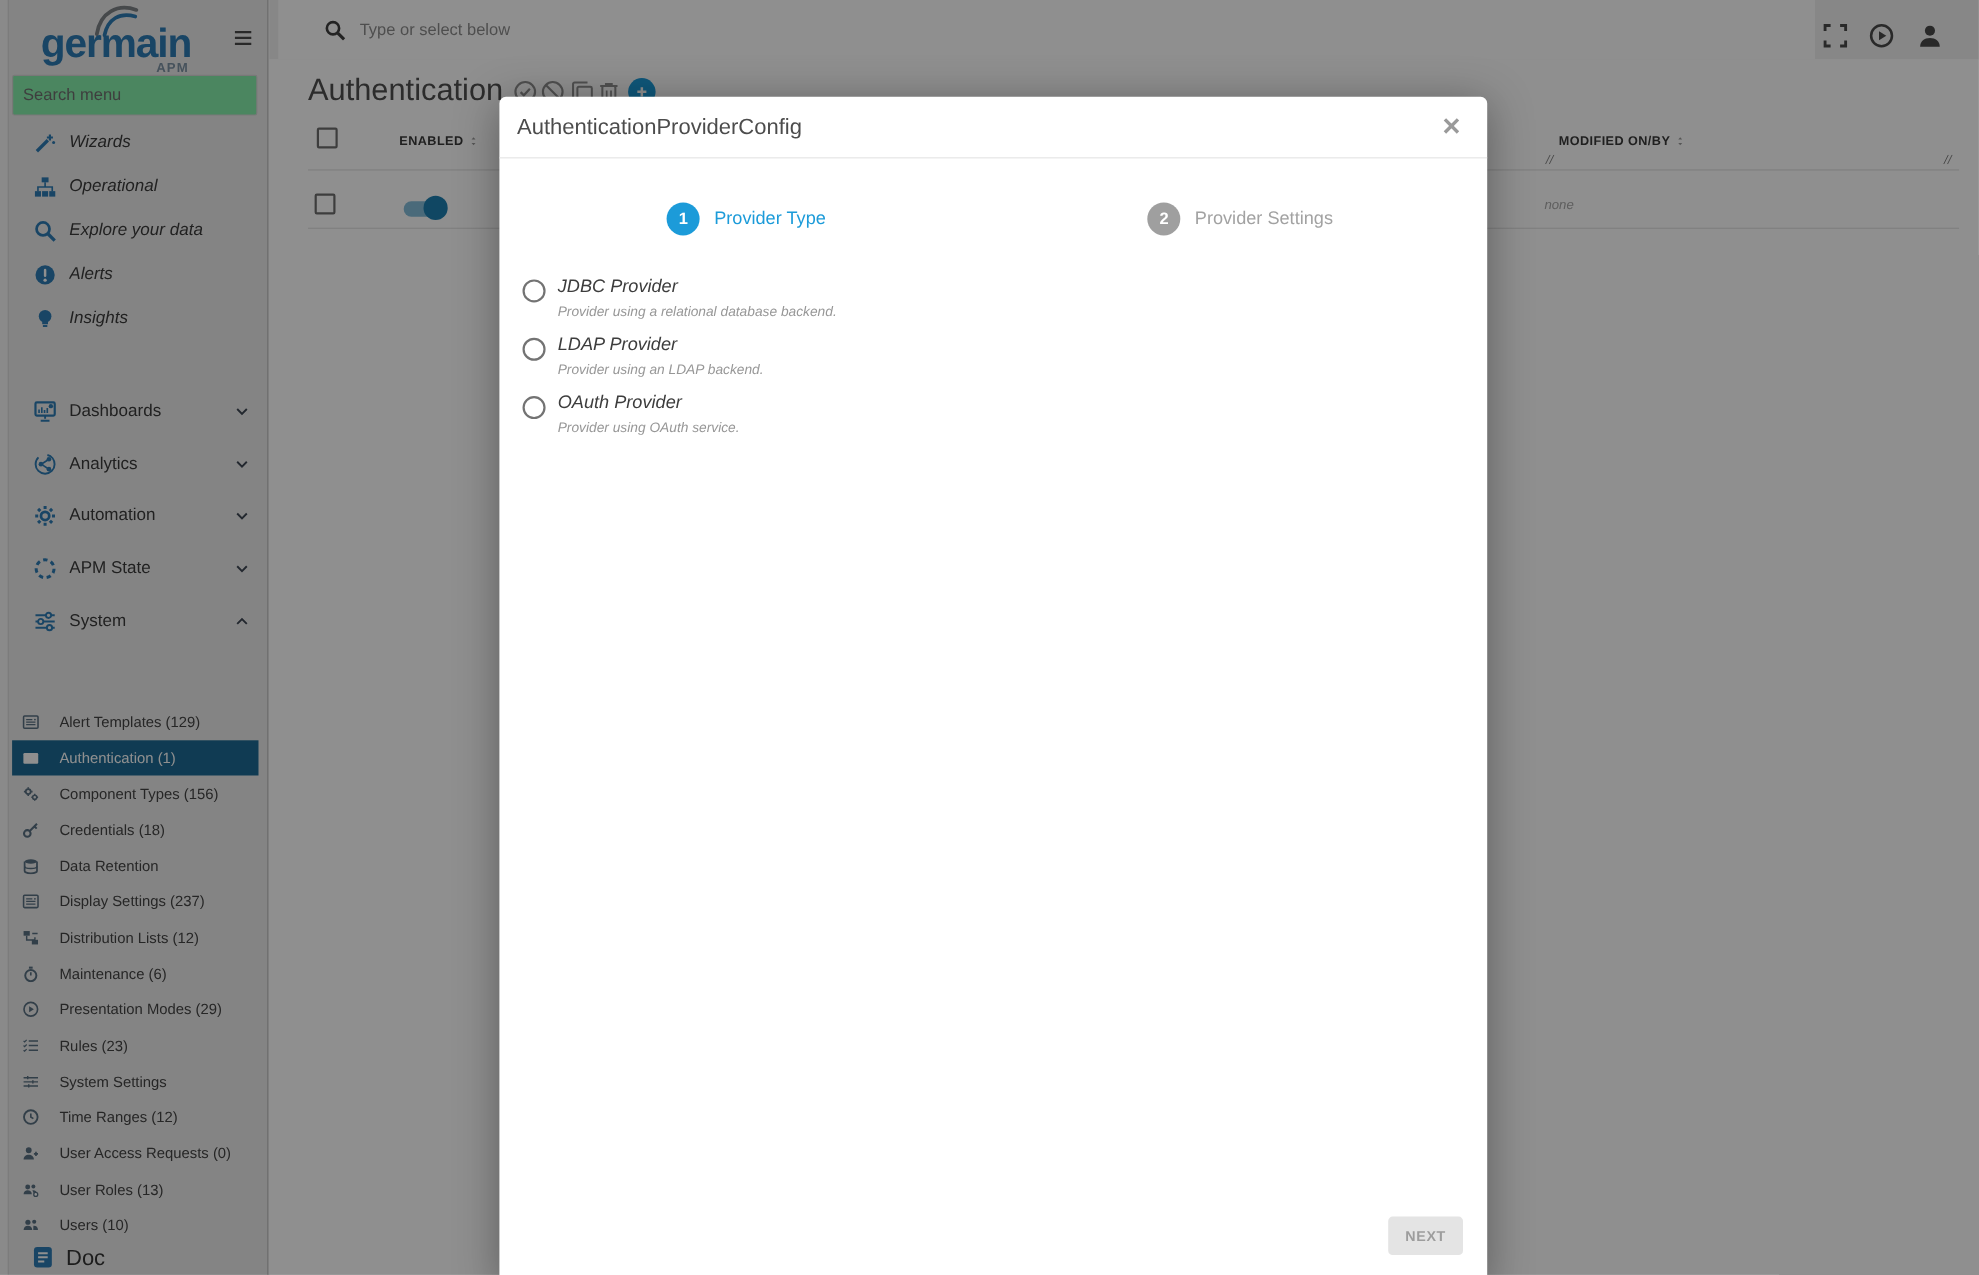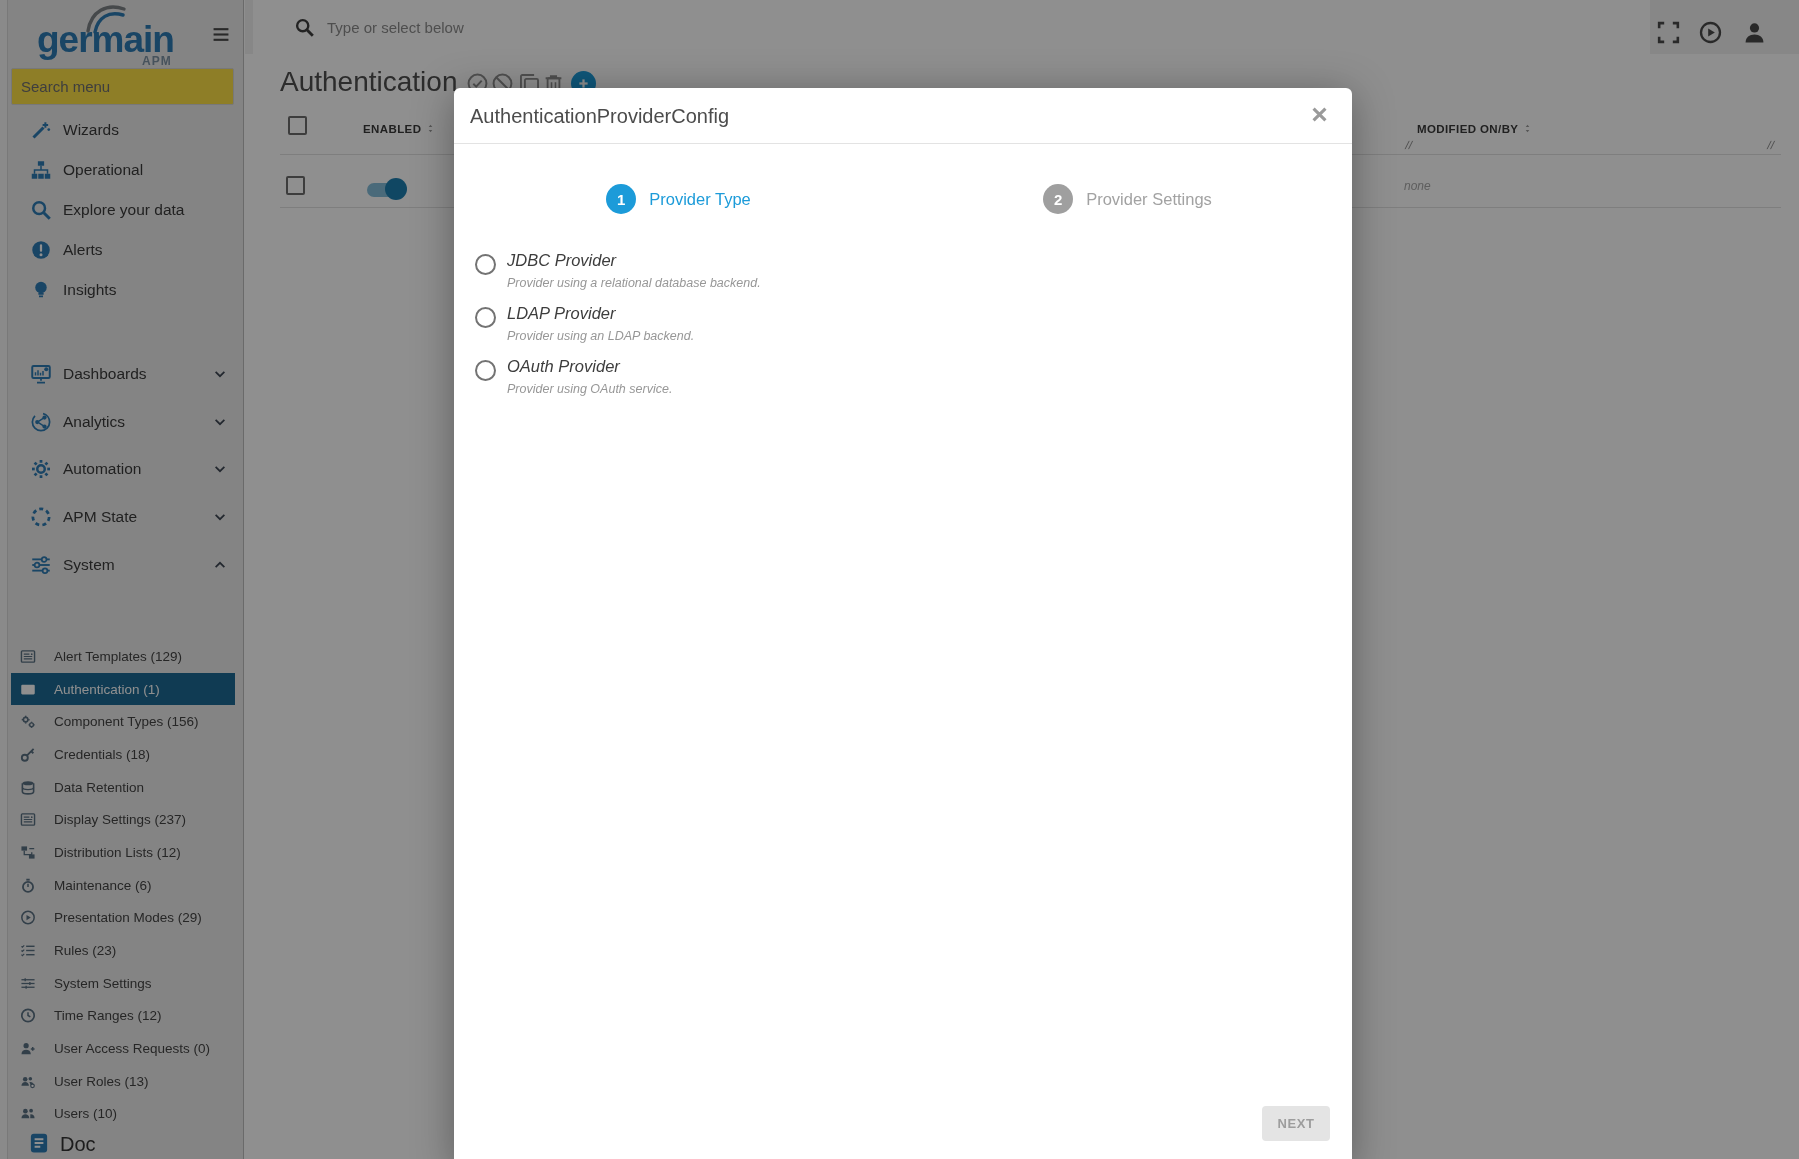--- a/index.html
+++ b/index.html
@@ -7,25 +7,25 @@
   .viewport{position:relative;width:1799px;height:1159px;overflow:hidden;background:#fff;}
 
   
   .sidebar{position:absolute;left:0;top:0;width:244px;height:1159px;background:#ececec;border-right:1px solid #bdbdbd;box-sizing:border-box;}
   .scrollstrip{position:absolute;left:0;top:0;width:8px;height:100%;background:#f6f6f6;border-right:1px solid #d8d8d8;box-sizing:border-box;}
   .logo{position:absolute;left:37px;top:4px;width:170px;height:62px;}
   .logo-swoosh{position:absolute;left:48px;top:-2px;width:42px;height:32px;}
   .logo-text{position:absolute;left:0;top:16px;font-size:37px;font-weight:bold;color:#2e7cb4;letter-spacing:-1px;line-height:40px;}
   .logo-sub{position:absolute;left:105px;top:50px;font-size:12px;font-weight:bold;color:#7e93a4;letter-spacing:1px;}
   .hamburger{position:absolute;left:211px;top:26px;width:20px;height:17px;color:#4a4a4a;cursor:pointer;}
-  .side-search{position:absolute;left:11px;top:68px;width:223px;height:37px;background:#fde047;border:1px solid #d6d6d6;border-radius:2px;box-sizing:border-box;font-size:15px;color:#6f6f6f;padding:0 0 0 9px;outline:none;font-family:inherit;}
+  .side-search{position:absolute;left:11px;top:68px;width:223px;height:37px;background:#86efac;border:1px solid #d6d6d6;border-radius:2px;box-sizing:border-box;font-size:15px;color:#6f6f6f;padding:0 0 0 9px;outline:none;font-family:inherit;}
   .side-search::placeholder{color:#6f6f6f;opacity:1;}
 
   ul.nav{list-style:none;margin:0;padding:0;position:absolute;left:0;width:244px;}
-  #nav-main{top:110px;}
+  #nav-main{top:110px;font-style:italic;}
   #nav-groups{top:350px;}
   #nav-system{top:640px;}
   ul.nav li{display:flex;align-items:center;box-sizing:border-box;cursor:pointer;}
   #nav-main li,#nav-groups li{padding-left:19px;color:#3b3b3b;font-size:15.5px;margin:0 9px 0 11px;}
   #nav-main li{height:40px;}
   #nav-groups li{height:47.8px;}
   #nav-system li{height:32.7px;padding-left:9px;color:#454545;font-size:13.5px;margin:0 9px 0 11px;}
   #nav-system li.active{background:#1d6a94;color:#fff;}
   #nav-system li.active .icn{color:#fff;}
   .icn{display:inline-flex;align-items:center;justify-content:center;}

